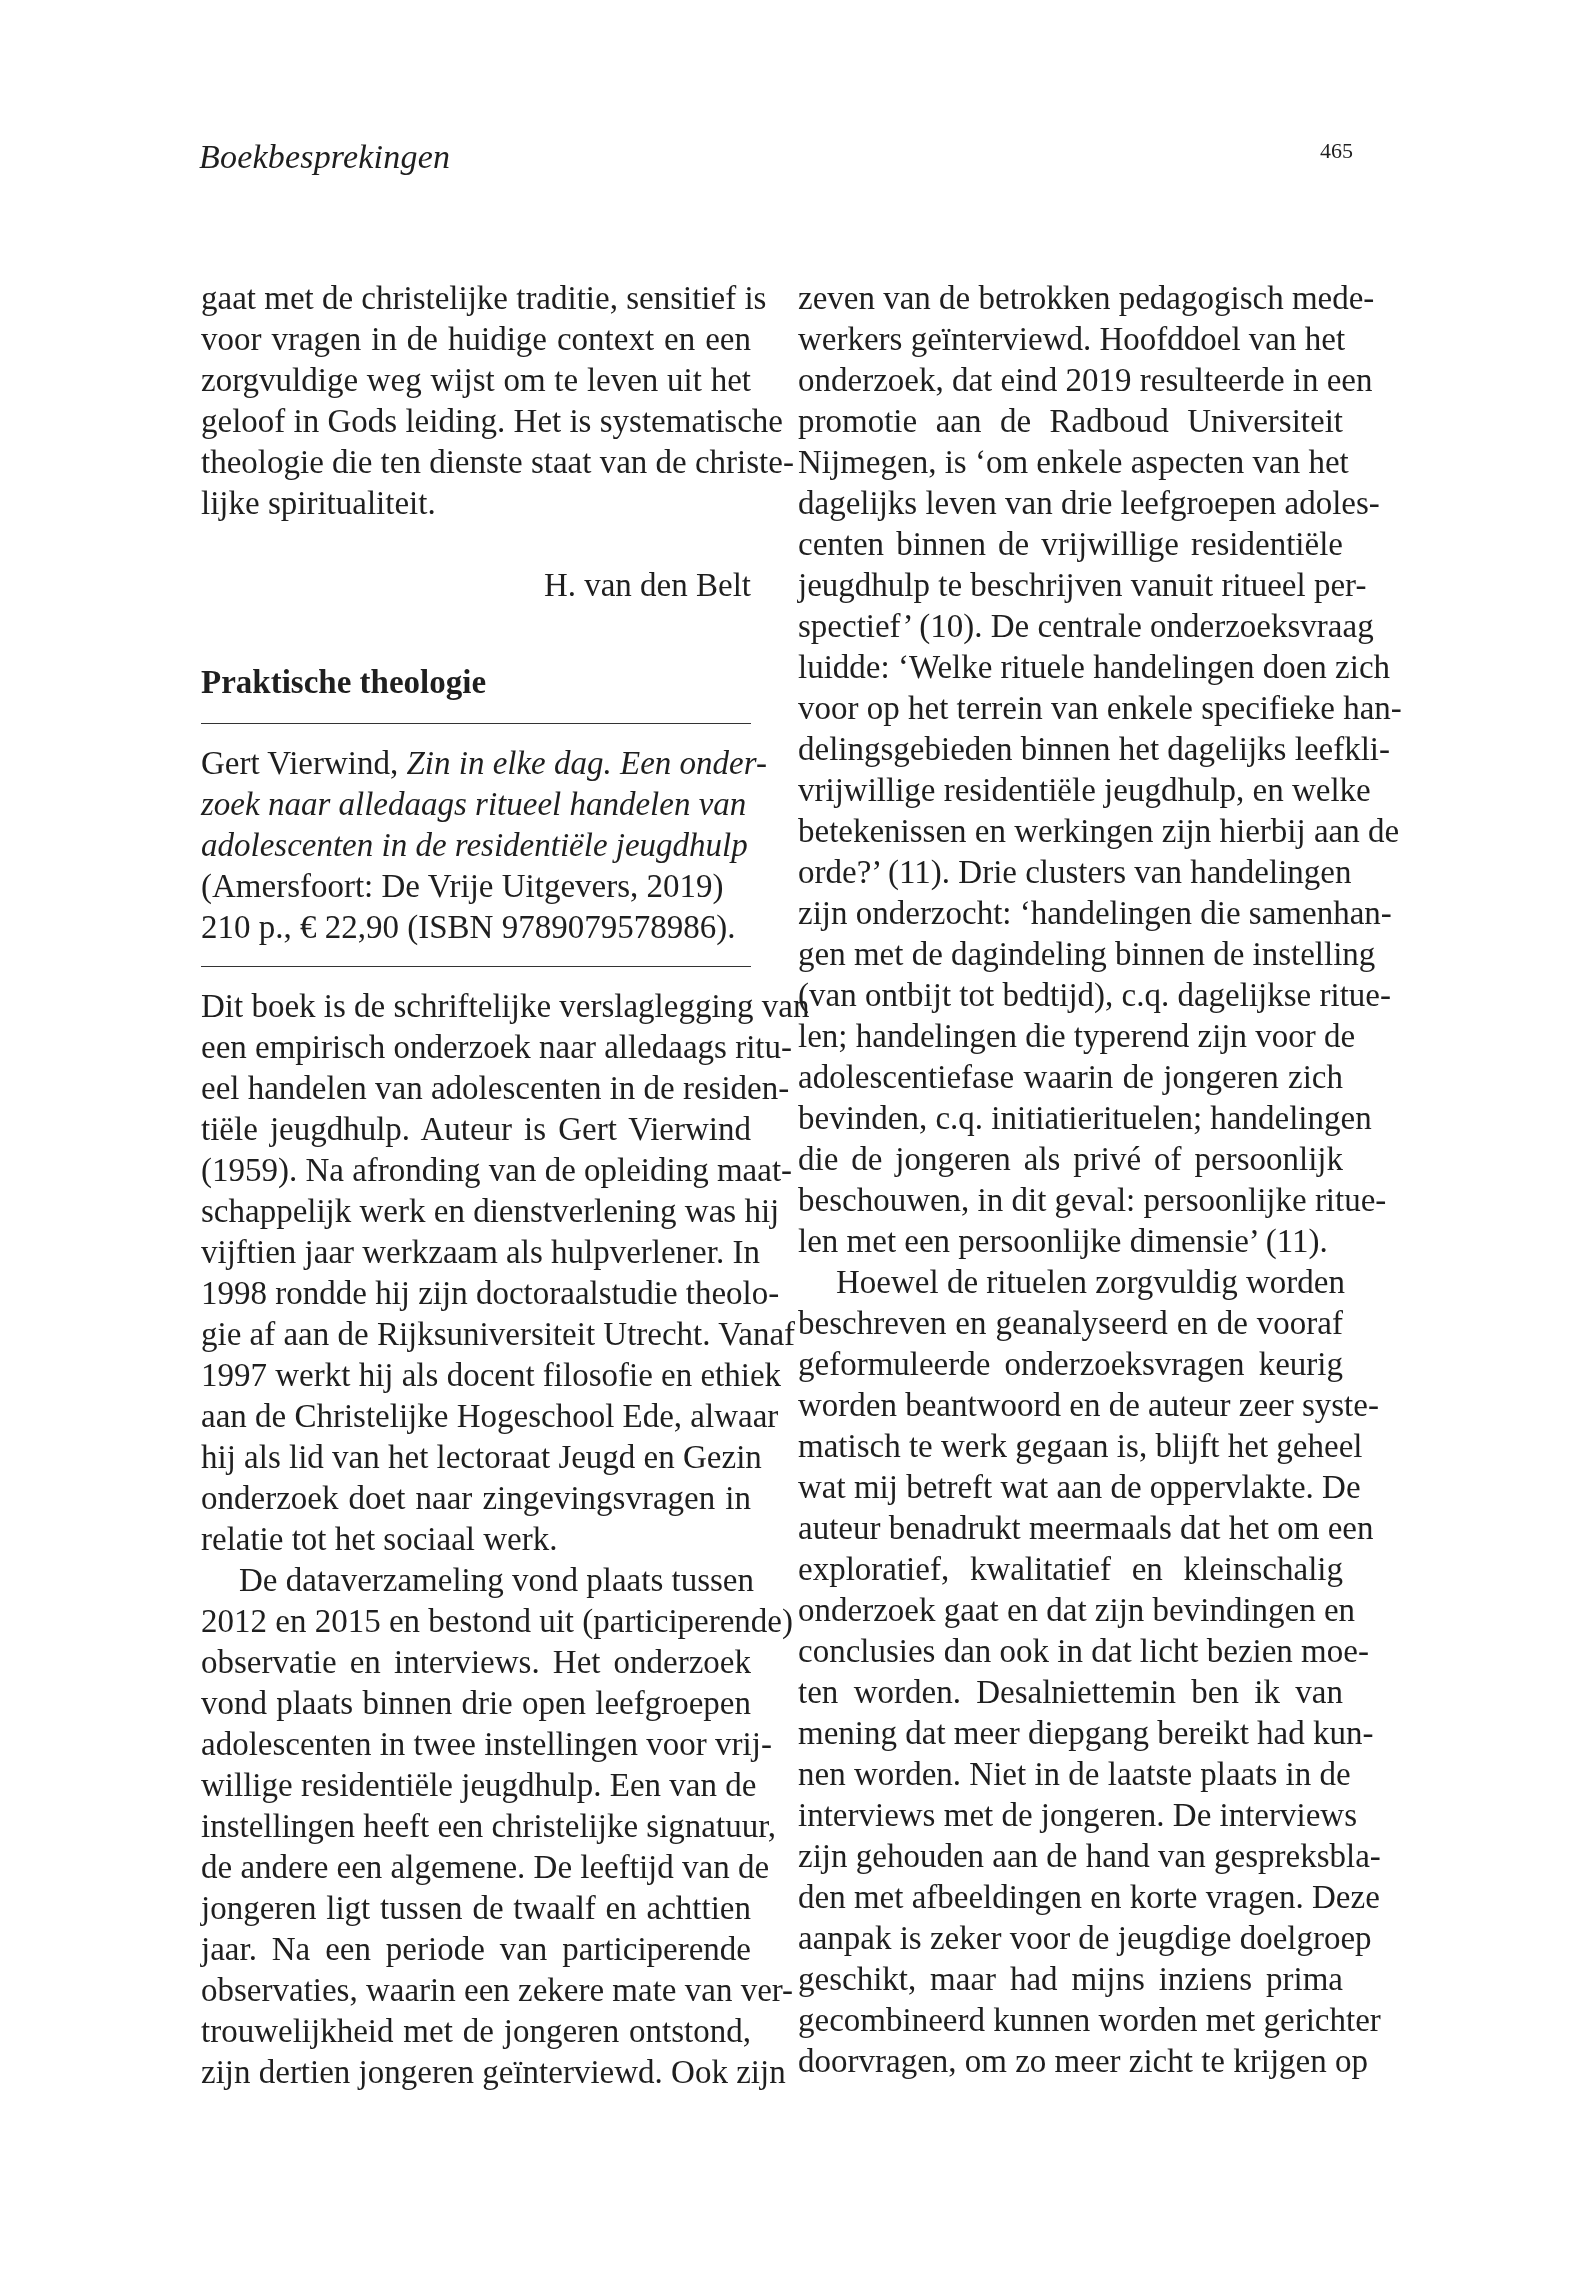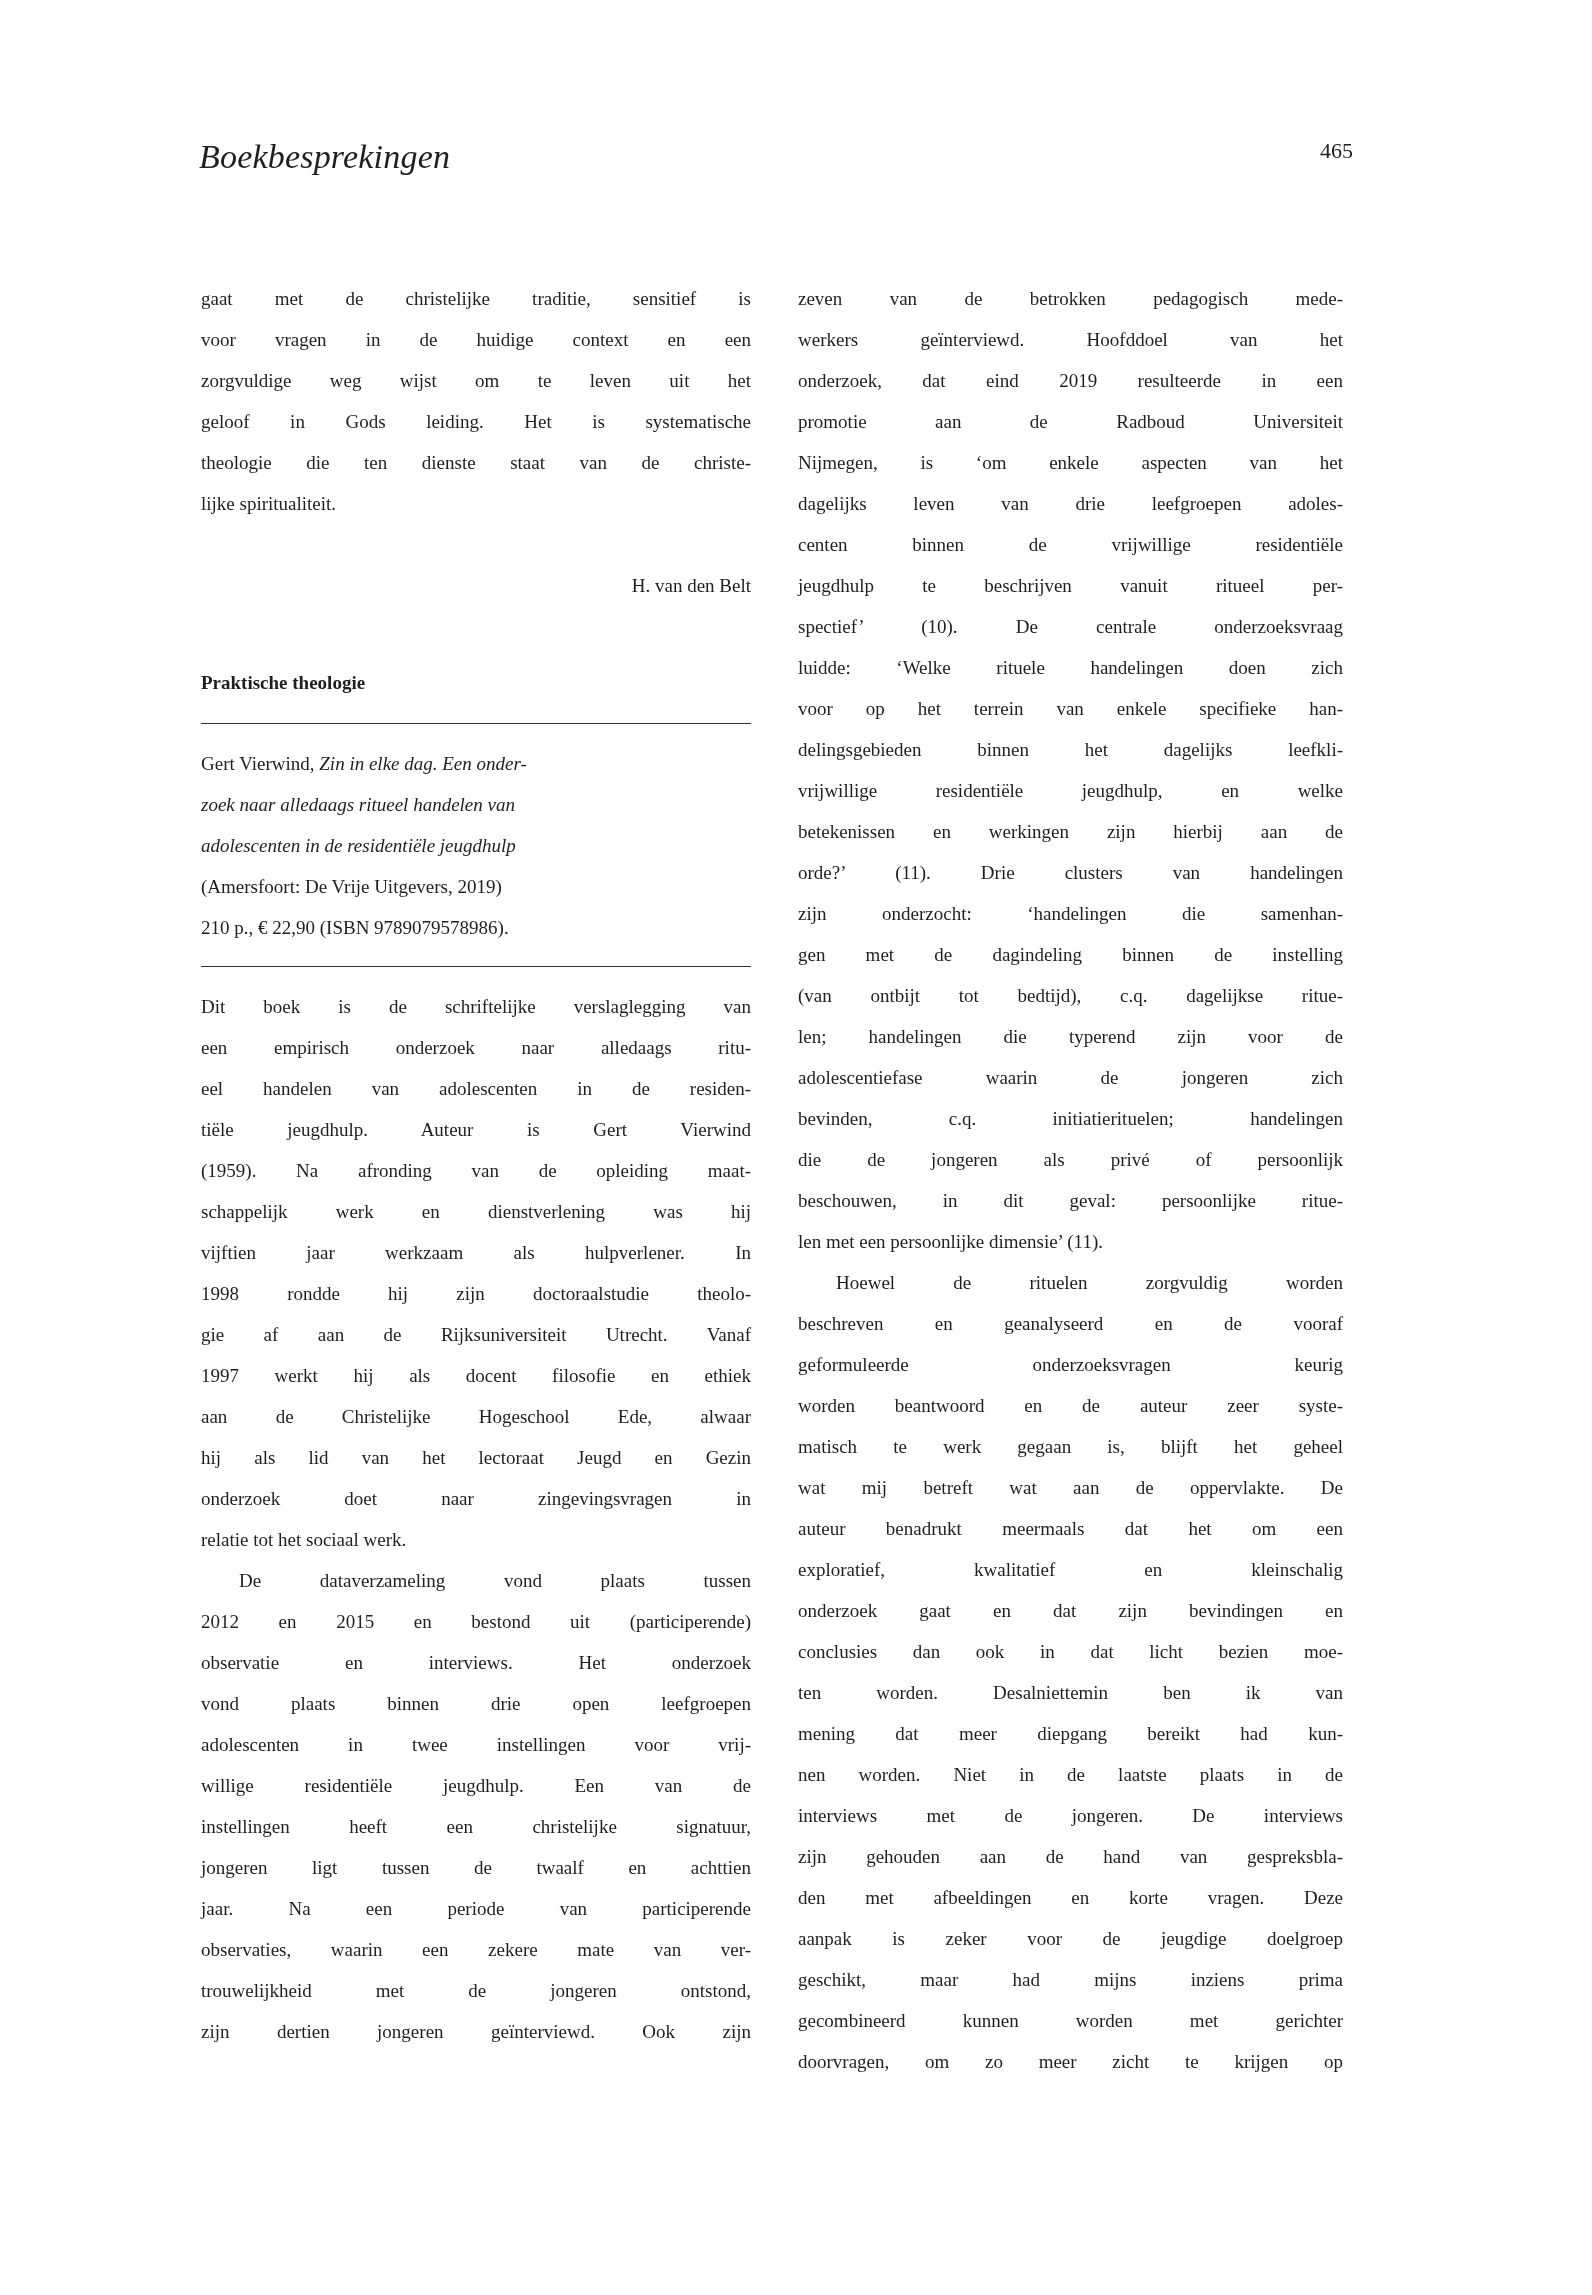--- a/index.html
+++ b/index.html
@@ -1,20 +1,20 @@
 <!DOCTYPE html>
 <html style="font-size:14px"><head>
 <meta charset="utf-8">
 <style>
   html, body { margin: 0; padding: 0; background: #ffffff; }
   body { width: 1592px; height: 2295px; position: relative; overflow: hidden;
          font-family: "Liberation Serif", "DejaVu Serif", serif; color: #1f1f1f; }
   .running-head { position: absolute; top: 138px; left: 199px; font-size: 34px; font-style: italic; letter-spacing: 0.2px; }
   .page-number { position: absolute; top: 138px; left: 1320px; font-size: 22px; }
-  .col { position: absolute; top: 278px; width: 550px; font-size: 19px; }
+  .col { position: absolute; top: 278px; width: 550px; font-size: 33px; }
   .col-left { left: 201px; }
   .col-right { left: 798px; width: 545px; }
   .line { height: 41px; line-height: 41px; white-space: nowrap; text-align: justify; text-align-last: justify; display: block; }
   .line.last { text-align-last: left; }
   .line.indent { padding-left: 38px; }
   .signature { text-align: center; text-align-last: right; }
   .spacer { height: 41px; }
   .section-heading { font-weight: bold; text-align-last: left; }
   .rule { height: 0; border-top: 1.7px solid #333; margin: 18px 0 19px 0; }
   .bib .line { text-align-last: left; }
@@ -67,20 +67,21 @@
     <span class="line last">relatie tot het sociaal werk.</span>
   </div>
   <div>
     <span class="line indent">De dataverzameling vond plaats tussen</span>
     <span class="line">2012 en 2015 en bestond uit (participerende)</span>
     <span class="line">observatie en interviews. Het onderzoek</span>
     <span class="line">vond plaats binnen drie open leefgroepen</span>
     <span class="line">adolescenten in twee instellingen voor vrij-</span>
     <span class="line">willige residentiële jeugdhulp. Een van de</span>
     <span class="line">instellingen heeft een christelijke signatuur,</span>
+    <span class="line">de andere een algemene. De leeftijd van de</span>
     <span class="line">jongeren ligt tussen de twaalf en achttien</span>
     <span class="line">jaar. Na een periode van participerende</span>
     <span class="line">observaties, waarin een zekere mate van ver-</span>
     <span class="line">trouwelijkheid met de jongeren ontstond,</span>
     <span class="line">zijn dertien jongeren geïnterviewd. Ook zijn</span>
   </div>
 </div>
 
 <div class="col col-right">
   <div>

